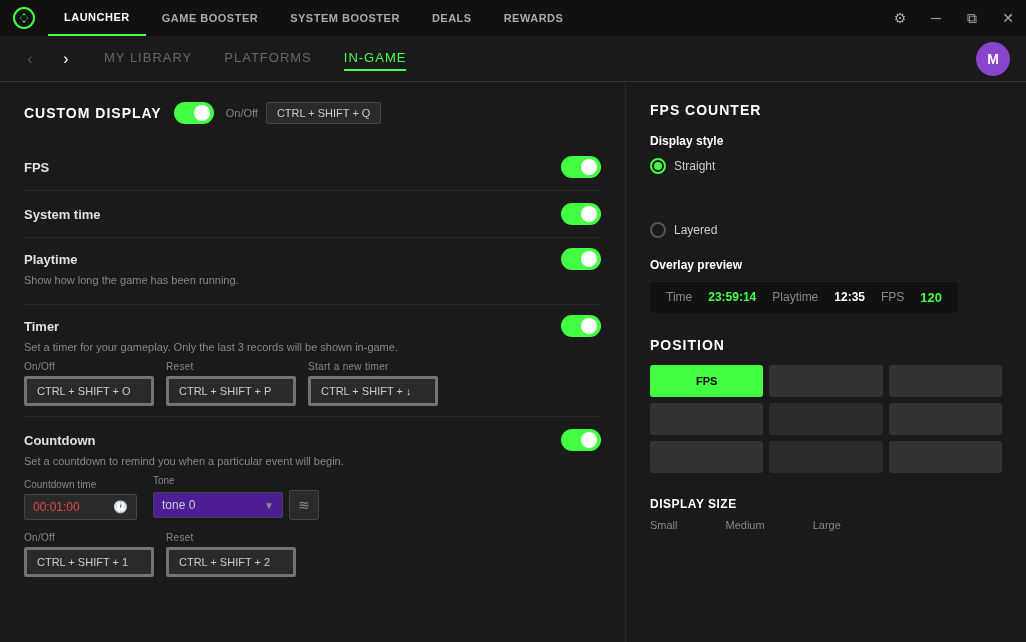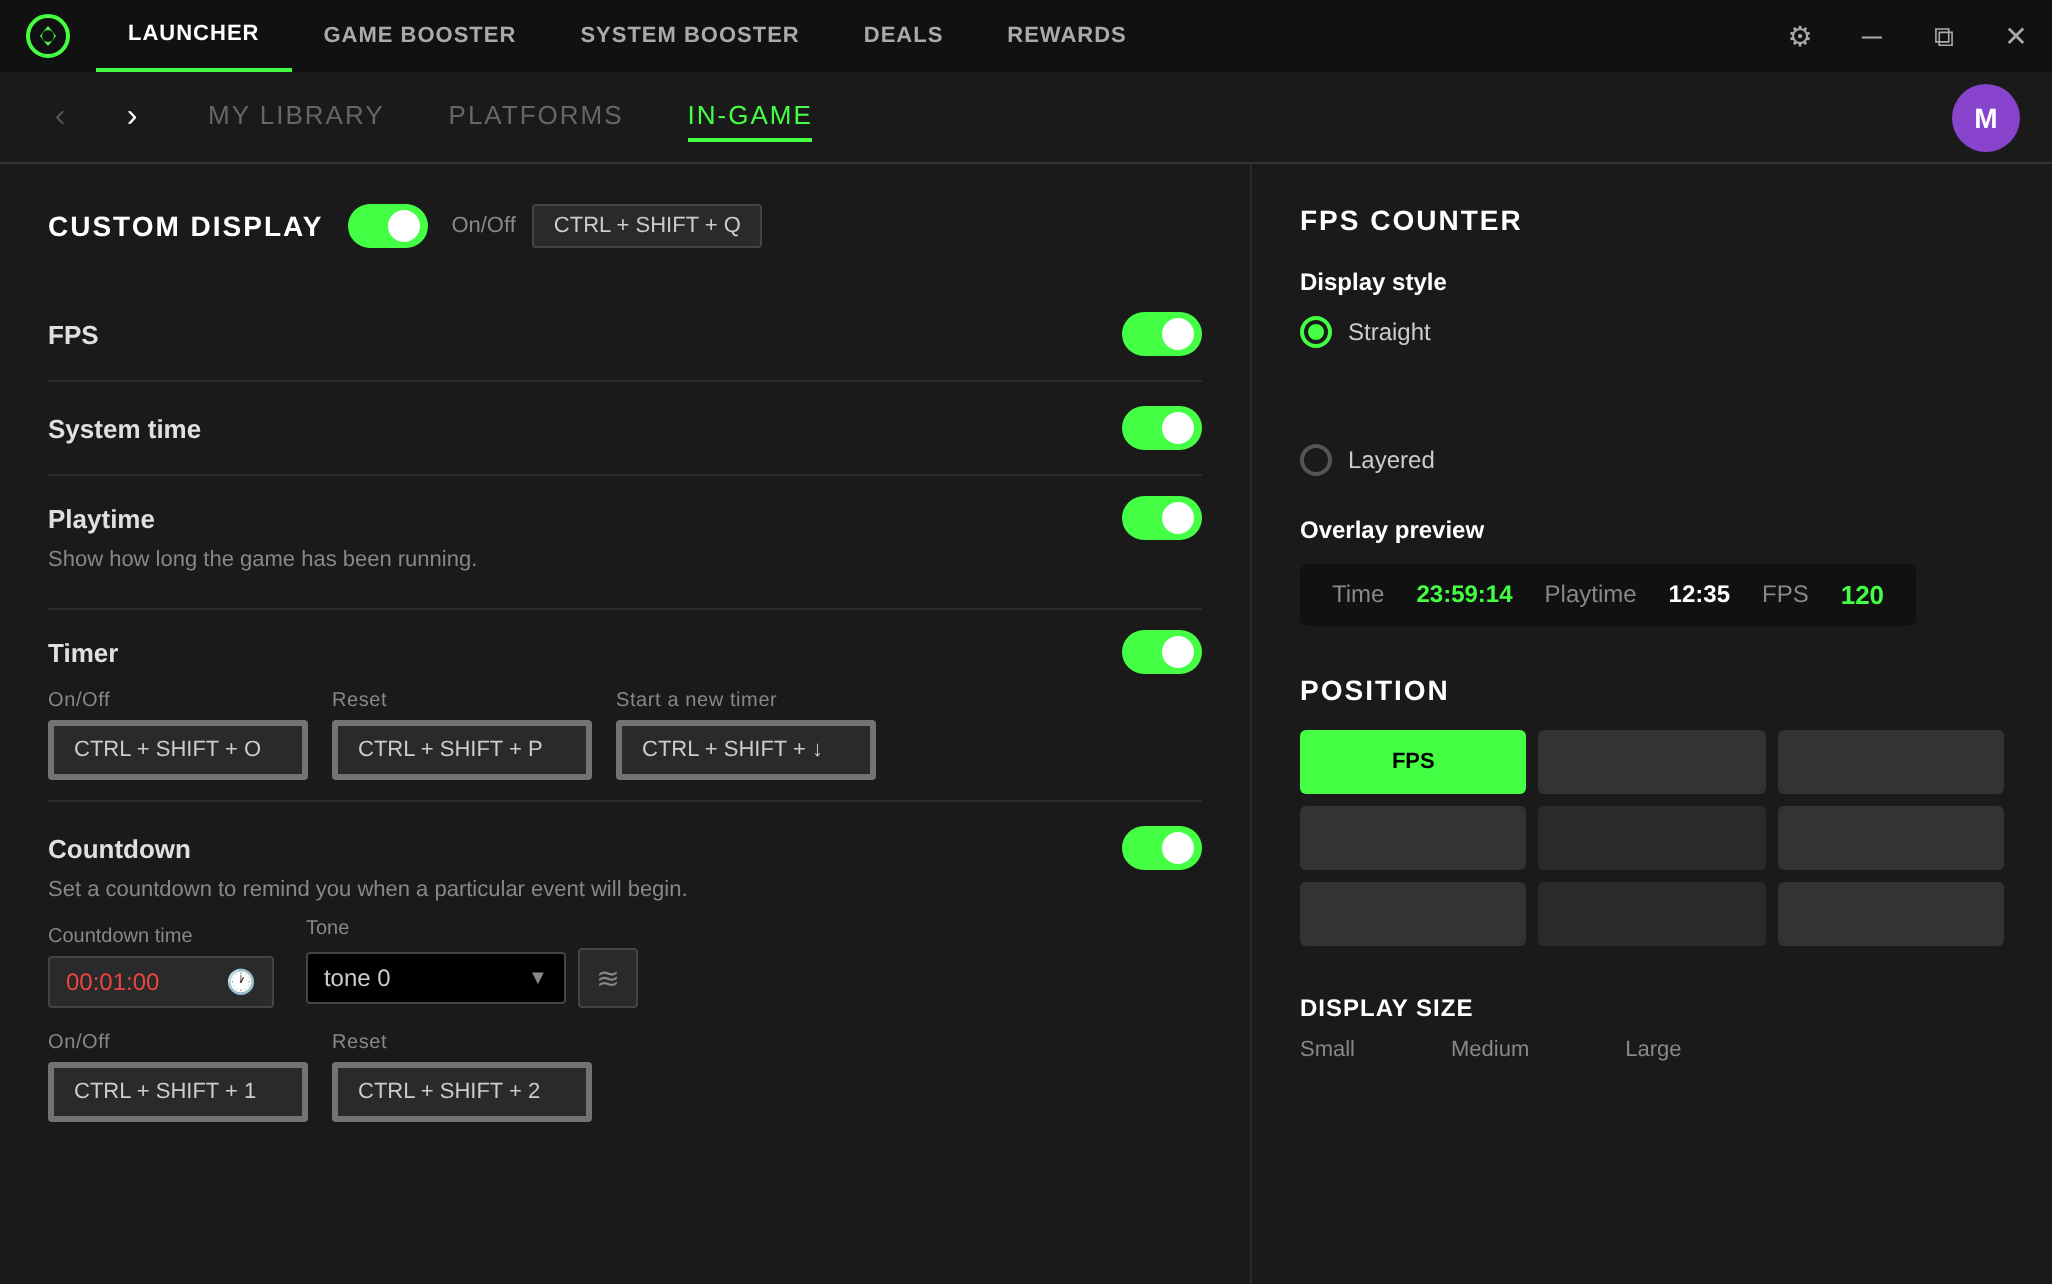--- a/index.html
+++ b/index.html
@@ -314,21 +314,21 @@
       width: 80px;
       outline: none;
     }
     .countdown-clock-icon {
       color: #888;
       font-size: 12px;
     }
     .tone-select-wrap {
       display: flex;
       align-items: center;
-      background: #000000;
+      background: #4c1d95;
       border: 1px solid #444;
       border-radius: 2px;
       padding: 5px 8px;
       width: 130px;
     }
     .tone-select-wrap select {
       background: transparent;
       border: none;
       color: #ccc;
       font-size: 12px;
@@ -580,20 +580,21 @@
     </div>
 
     <div class="setting-block">
       <div class="setting-block-header">
         <span class="setting-label">Timer</span>
         <label class="setting-toggle">
           <input type="checkbox" checked="" style="">
           <span class="setting-slider"></span>
         </label>
       </div>
+      <p class="sub-description">Set a timer for your gameplay. Only the last 3 records will be shown in-game.</p>
       <div class="hotkey-row">
         <div class="hotkey-group">
           <span class="hotkey-group-label">On/Off</span>
           <div class="hotkey-input">CTRL + SHIFT + O</div>
         </div>
         <div class="hotkey-group">
           <span class="hotkey-group-label">Reset</span>
           <div class="hotkey-input">CTRL + SHIFT + P</div>
         </div>
         <div class="hotkey-group">

